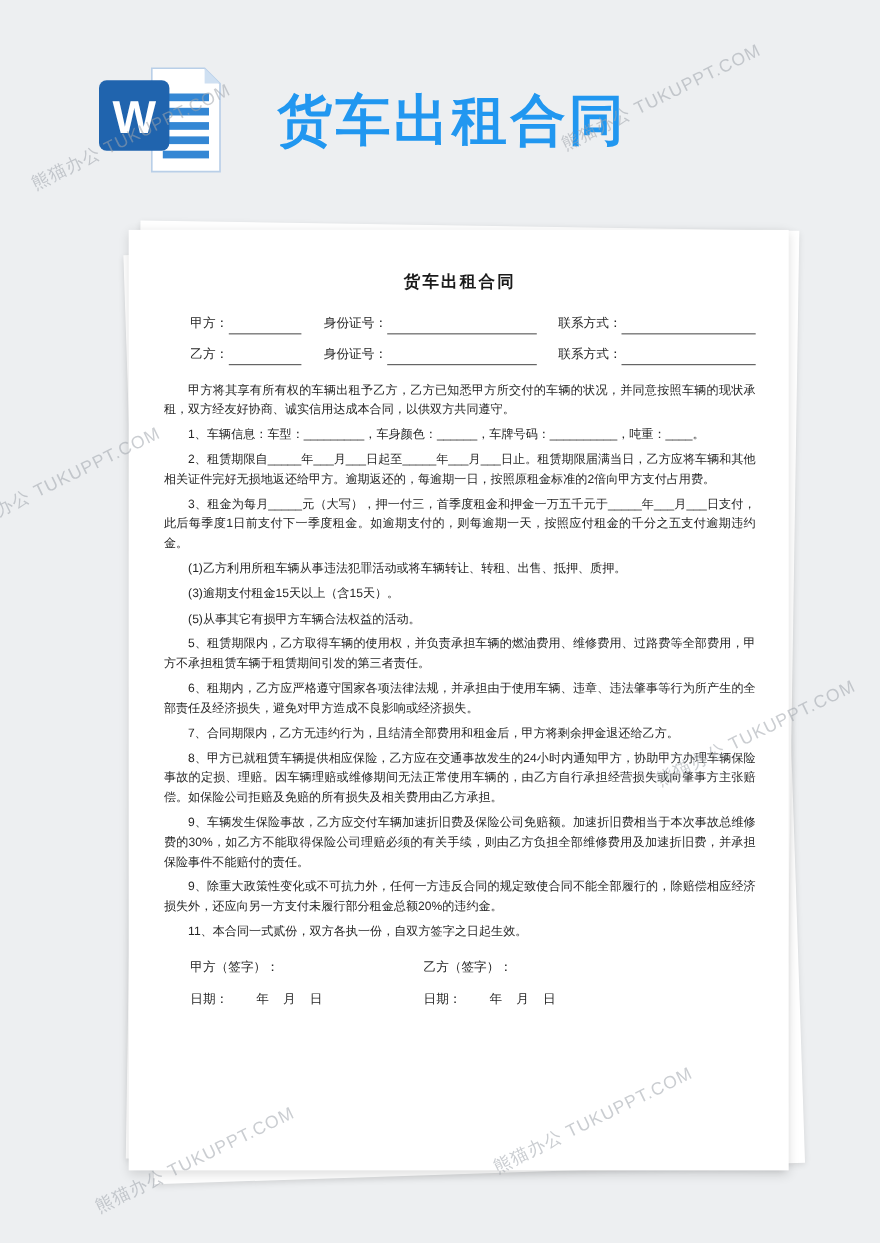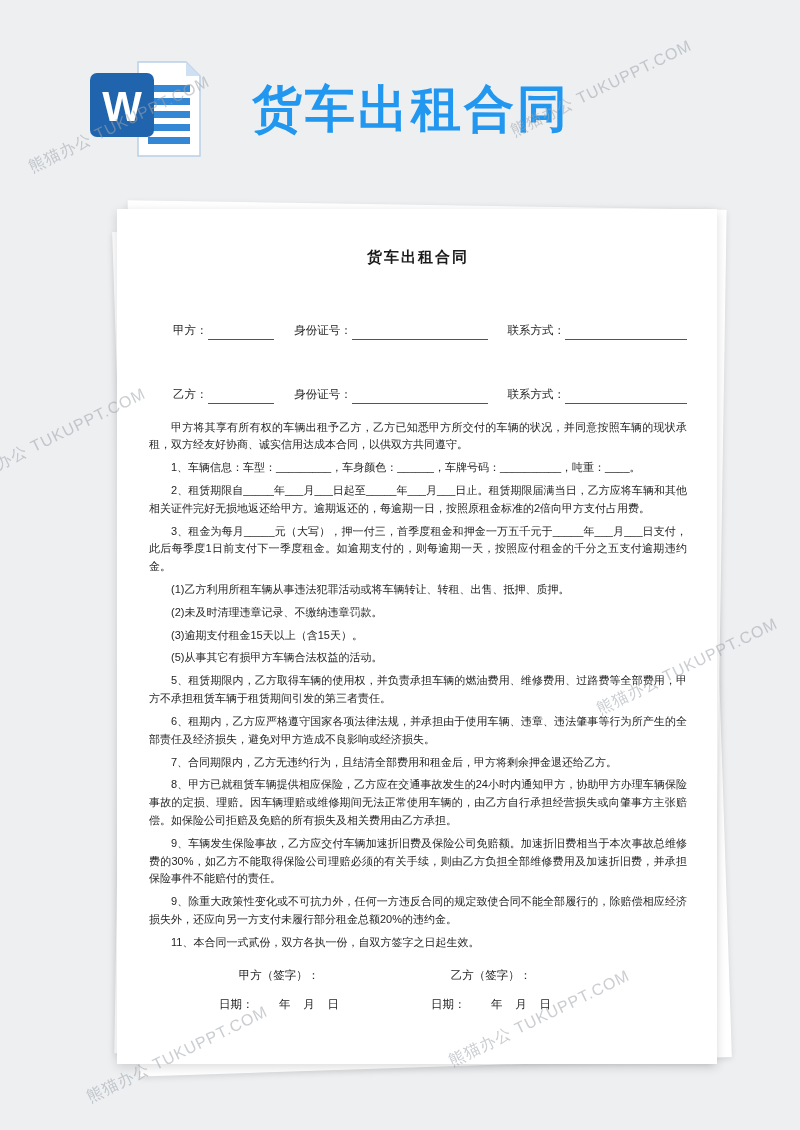--- a/index.html
+++ b/index.html
@@ -25,30 +25,30 @@
     padding:36px 30px 26px 32px;
     box-shadow:0 3px 10px rgba(0,0,0,.14);
     z-index:10; overflow:hidden;
     color:#262626; font-size:11px; line-height:1.62;
   }
 
   
   .doc-title { text-align:center; font-size:15px; font-weight:bold; letter-spacing:2px; color:#1a1a1a; margin-bottom:16px; }
   .party-row { display:flex; align-items:flex-end; margin:0 0 9px 24px; font-size:11.5px; white-space:nowrap; }
   .party-row.last { margin-bottom:15px; }
-  .pl { flex:none;margin-top:36px; }
+  .pl { flex:none; }
   .blank { display:inline-block; border-bottom:1px solid #555; height:13px; margin-right:20px; }
   .w-name { width:68px; }
   .w-id { width:138px; }
   .w-contact { width:124px; margin-right:0; }
 
   .paragraphs .para { text-indent:2em; text-align:justify; margin-bottom:5px; }
 
   .sig-block { display:flex; margin:14px 0 0 24px; }
-  .sig-col { width:212px;text-align:center; }
+  .sig-col { width:212px; }
   .sig-row { margin-bottom:11px; white-space:pre; font-size:11.5px; }
 
   
   .wm {
     position:absolute; z-index:30; pointer-events:none;
     font-size:16px; letter-spacing:1px; white-space:nowrap;
     color:rgba(158,164,172,0.55);
     transform:rotate(-26deg); transform-origin:left center;
   }
 </style>
@@ -99,21 +99,20 @@
       <span class="blank w-contact"></span>
     </div>
 
     <div class="paragraphs">
 
     <p class="para">甲方将其享有所有权的车辆出租予乙方，乙方已知悉甲方所交付的车辆的状况，并同意按照车辆的现状承租，双方经友好协商、诚实信用达成本合同，以供双方共同遵守。</p>
         <p class="para">1、车辆信息：车型：_________，车身颜色：______，车牌号码：__________，吨重：____。</p>
         <p class="para">2、租赁期限自_____年___月___日起至_____年___月___日止。租赁期限届满当日，乙方应将车辆和其他相关证件完好无损地返还给甲方。逾期返还的，每逾期一日，按照原租金标准的2倍向甲方支付占用费。</p>
         <p class="para">3、租金为每月_____元（大写），押一付三，首季度租金和押金一万五千元于_____年___月___日支付，此后每季度1日前支付下一季度租金。如逾期支付的，则每逾期一天，按照应付租金的千分之五支付逾期违约金。</p>
         <p class="para">(1)乙方利用所租车辆从事违法犯罪活动或将车辆转让、转租、出售、抵押、质押。</p>
-        <p class="para">(2)未及时清理违章记录、不缴纳违章罚款。</p>
         <p class="para">(3)逾期支付租金15天以上（含15天）。</p>
         <p class="para">(5)从事其它有损甲方车辆合法权益的活动。</p>
         <p class="para">5、租赁期限内，乙方取得车辆的使用权，并负责承担车辆的燃油费用、维修费用、过路费等全部费用，甲方不承担租赁车辆于租赁期间引发的第三者责任。</p>
         <p class="para">6、租期内，乙方应严格遵守国家各项法律法规，并承担由于使用车辆、违章、违法肇事等行为所产生的全部责任及经济损失，避免对甲方造成不良影响或经济损失。</p>
         <p class="para">7、合同期限内，乙方无违约行为，且结清全部费用和租金后，甲方将剩余押金退还给乙方。</p>
         <p class="para">8、甲方已就租赁车辆提供相应保险，乙方应在交通事故发生的24小时内通知甲方，协助甲方办理车辆保险事故的定损、理赔。因车辆理赔或维修期间无法正常使用车辆的，由乙方自行承担经营损失或向肇事方主张赔偿。如保险公司拒赔及免赔的所有损失及相关费用由乙方承担。</p>
         <p class="para">9、车辆发生保险事故，乙方应交付车辆加速折旧费及保险公司免赔额。加速折旧费相当于本次事故总维修费的30%，如乙方不能取得保险公司理赔必须的有关手续，则由乙方负担全部维修费用及加速折旧费，并承担保险事件不能赔付的责任。</p>
         <p class="para">9、除重大政策性变化或不可抗力外，任何一方违反合同的规定致使合同不能全部履行的，除赔偿相应经济损失外，还应向另一方支付未履行部分租金总额20%的违约金。</p>
         <p class="para">11、本合同一式贰份，双方各执一份，自双方签字之日起生效。</p>
       </div>

